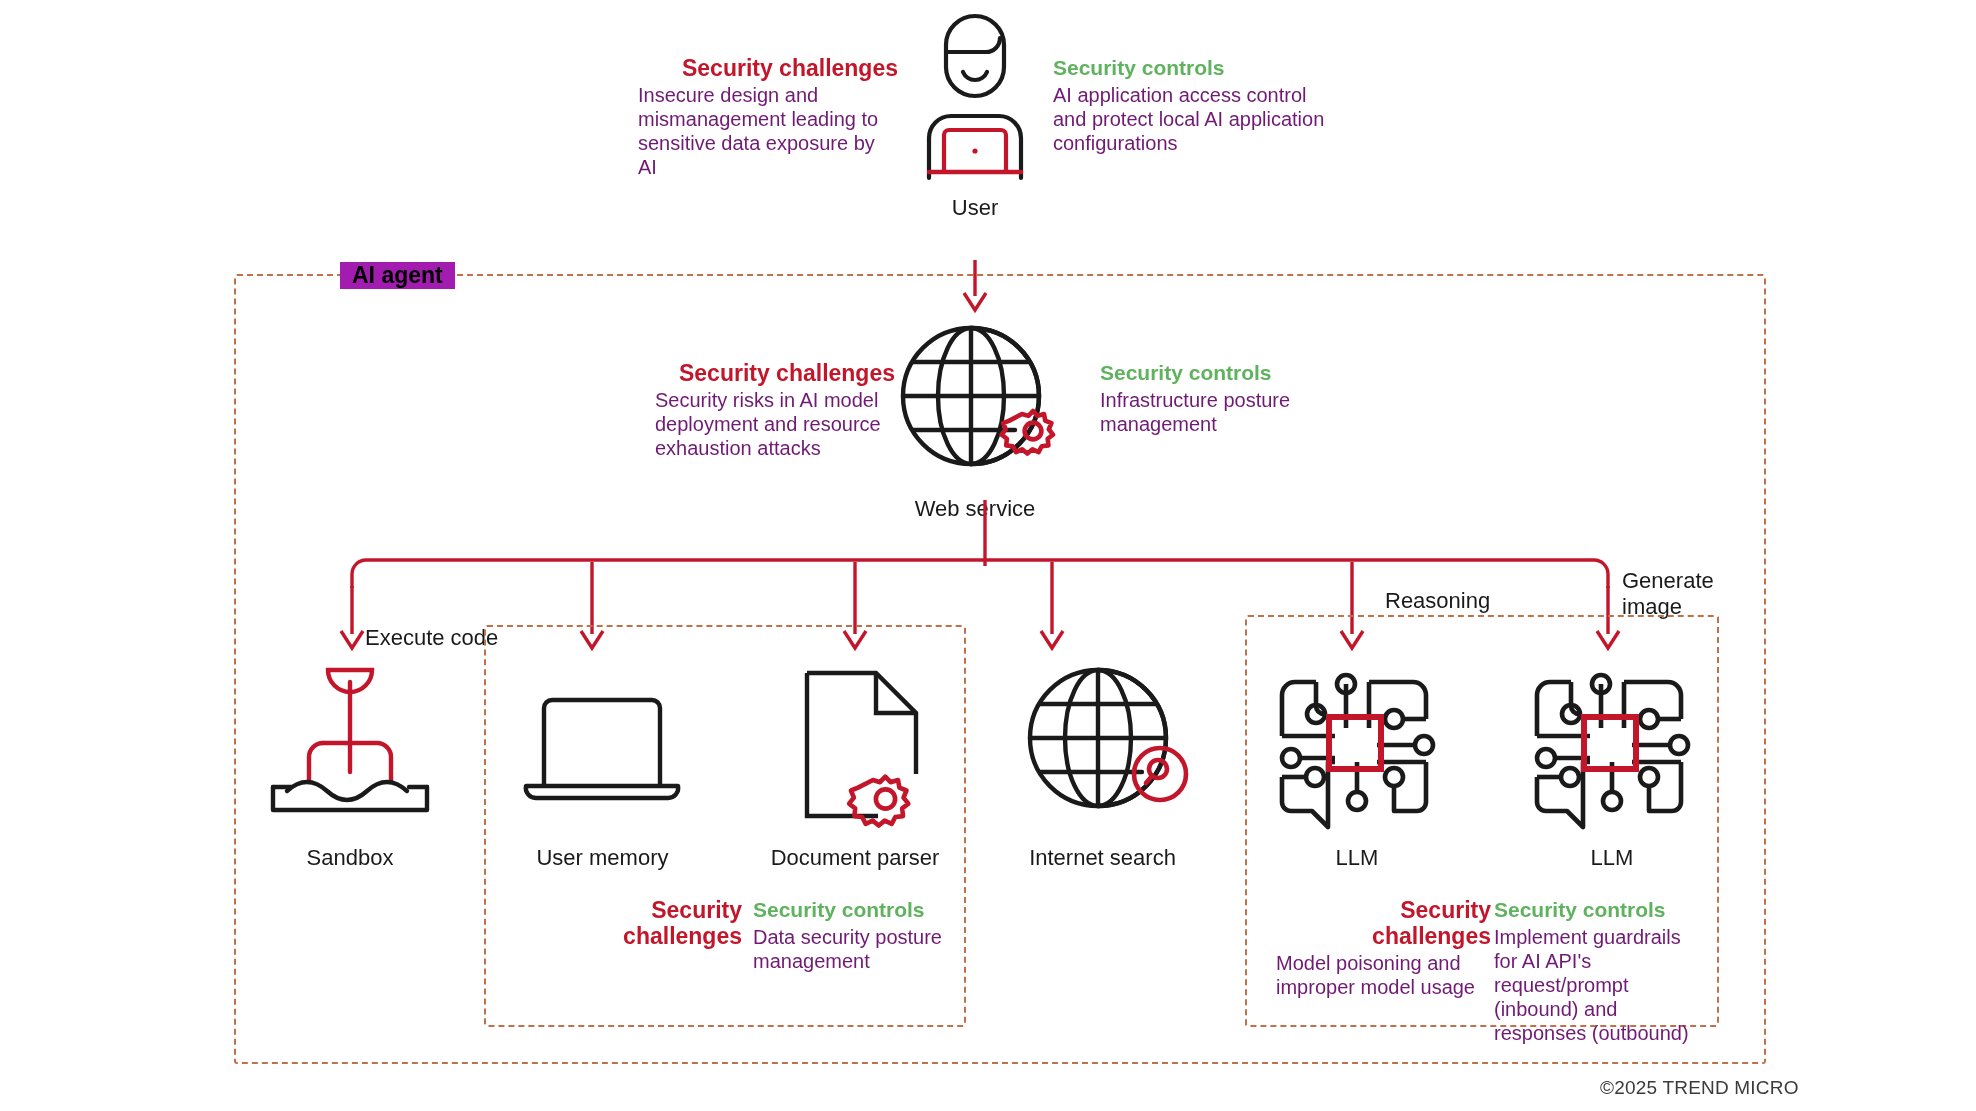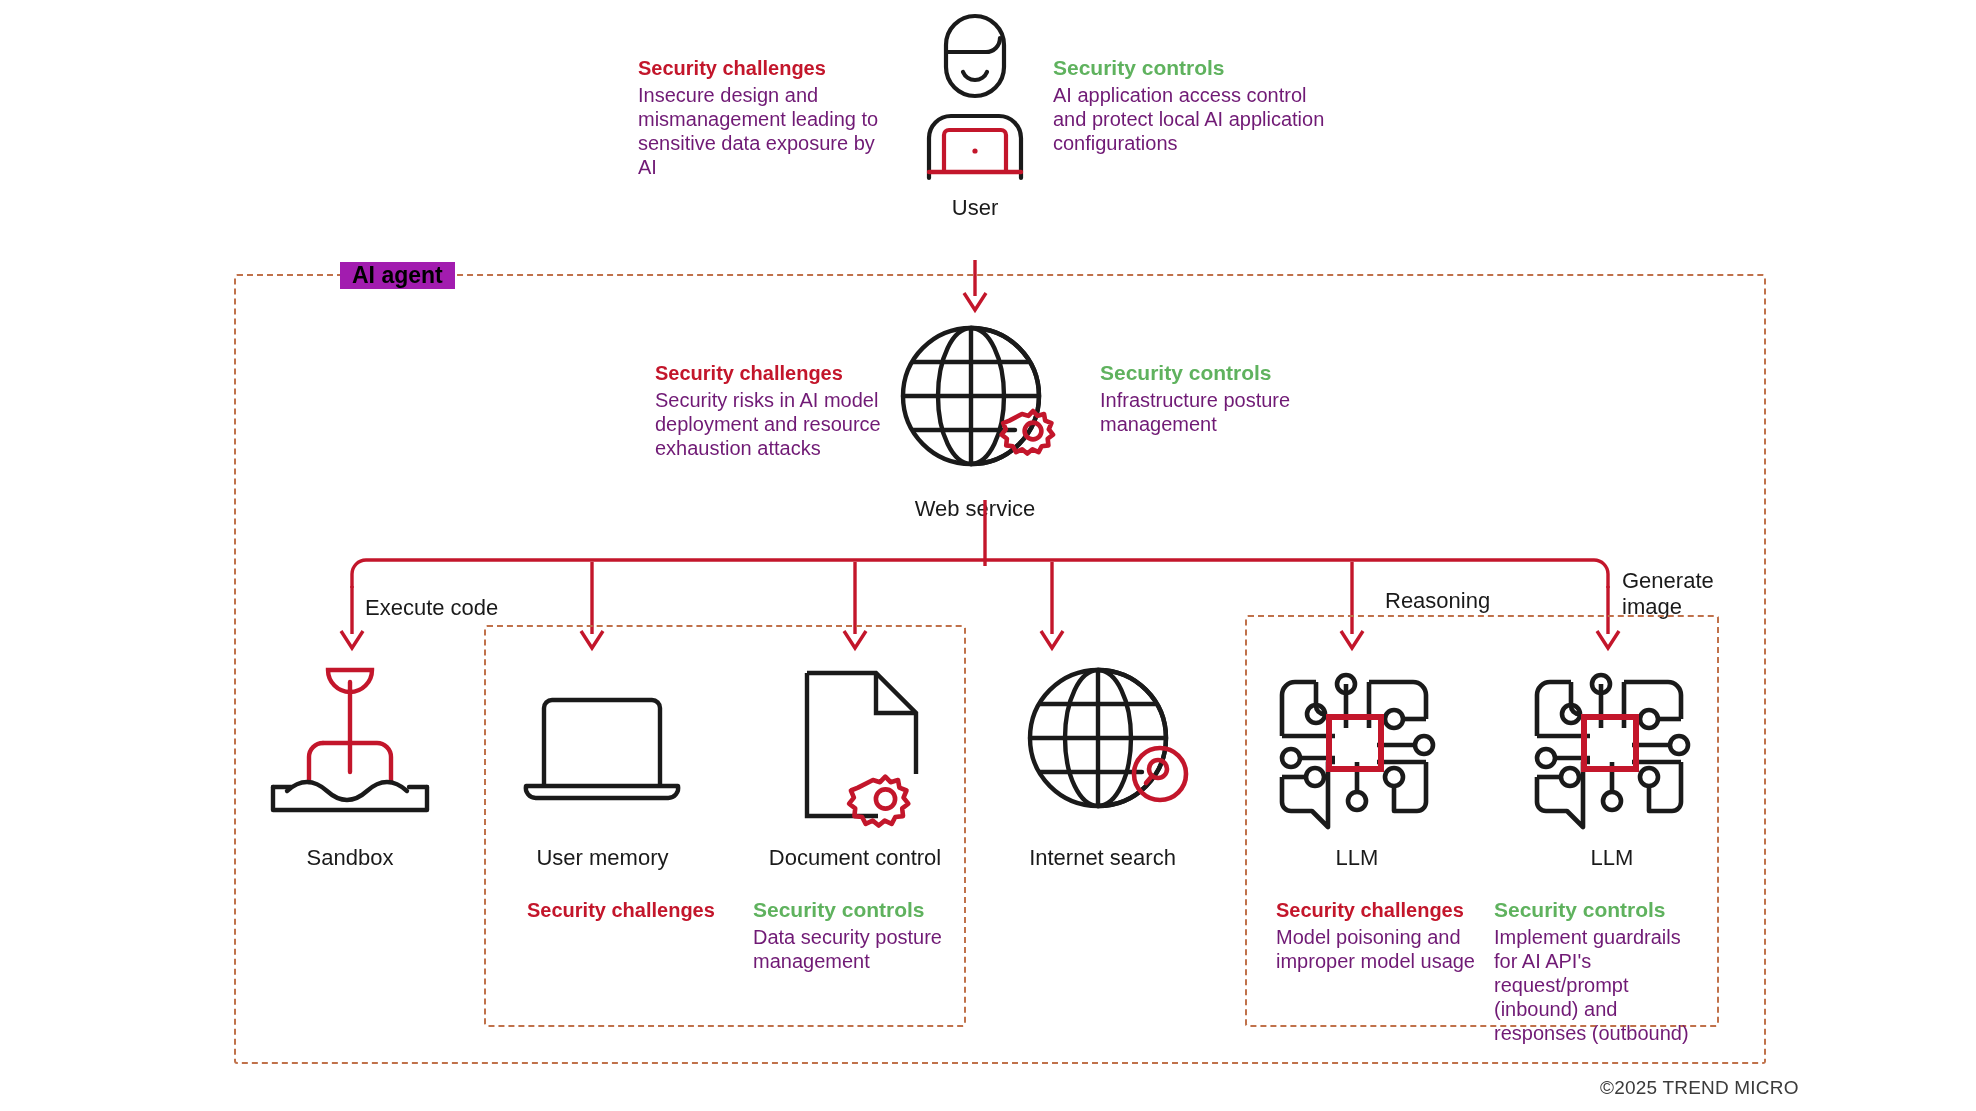--- a/index.html
+++ b/index.html
@@ -1,19 +1,19 @@
 <!DOCTYPE html>
 <html><head>
 <meta charset="utf-8">
 <style>
   html,body{margin:0;padding:0;background:#ffffff;}
   body{width:1976px;height:1111px;position:relative;overflow:hidden;
        font-family:"Liberation Sans","DejaVu Sans",sans-serif;color:#1a1a1a;}
   .abs{position:absolute;}
-  .hdr-red{color:#C3162B;font-weight:bold;font-size:20px;line-height:26px;margin:0 0 2px 0;}
+  .hdr-red{color:#C3162B;font-weight:bold;font-size:23px;line-height:26px;margin:0 0 2px 0;text-align:right;}
   .hdr-green{color:#5FB25E;font-weight:bold;font-size:21px;line-height:26px;margin:0 0 2px 0;}
   .body-txt{color:#701a75;font-size:20px;line-height:24px;}
   .node-label{font-size:22px;color:#1a1a1a;text-align:center;white-space:nowrap;}
   .branch-label{font-size:22px;color:#1a1a1a;line-height:26px;}
   .agent-title{font-size:23px;font-weight:bold;color:#000;background:#a21caf;padding:0 12px;}
   .copyright{font-size:19px;color:#3b3b3b;letter-spacing:.2px;}
   .dash-box{border:2px dashed #C0714A;border-radius:3px;}
   svg{display:block;overflow:visible;}
 </style>
 </head>
@@ -103,21 +103,21 @@
       <path d="M11 131 L22 148 L33 131"></path>
       <path d="M251 131 L262 148 L273 131"></path>
       <path d="M514 131 L525 148 L536 131"></path>
       <path d="M711 131 L722 148 L733 131"></path>
       <path d="M1011 131 L1022 148 L1033 131"></path>
       <path d="M1267 131 L1278 148 L1289 131"></path>
     </g>
   </svg>
 </div>
 
-<div class="abs branch-label" style="left:365px;top:595px;text-align:center;">Execute code</div>
+<div class="abs branch-label" style="left:365px;top:625px;text-align:center;">Execute code</div>
 <div class="abs branch-label" style="left:1385px;top:588px;">Reasoning</div>
 <div class="abs branch-label" style="left:1622px;top:568px;width:95px;">Generate image</div>
 
 <div class="abs dash-box" style="left:484px;top:625px;width:478px;height:398px;"></div>
 <div class="abs dash-box" style="left:1245px;top:615px;width:470px;height:408px;"></div>
 
 <div class="abs" style="left:265px;top:660px;">
   <svg width="170" height="160" viewBox="0 0 170 160">
     <g fill="none" stroke="#C3162B" stroke-width="4.4" stroke-linecap="round">
       <path d="M63 10 h44 a22 22 0 0 1 -44 0 z"></path>
@@ -151,21 +151,21 @@
       <path d="M9 9 H78 L118 49 V110"></path>
       <path d="M9 9 V152 H80"></path>
       <path d="M78 9 V49 H118"></path>
     </g>
     <g fill="none" stroke="#C3162B" stroke-width="4.6">
       <path d="M75 116 l7 2.2 5.3 -5.6 5.3 5.6 7.4 -2.2 1.4 7.6 7.1 2.9 -3 7.1 4.8 6.1 -6.1 4.7 0.8 7.7 -7.7 0.9 -3.6 6.8 -7 -3.2 -6 4.9 -6 -4.9 -7 3.2 -3.6 -6.8 -7.7 -0.9 0.8 -7.7 -6.1 -4.7 4.8 -6.1 -3 -7.1 7.1 -2.9 z" stroke-linejoin="round"></path>
       <circle cx="87.5" cy="135" r="9.6"></circle>
     </g>
   </svg>
 </div>
-<div class="abs node-label" style="left:690px;top:845px;width:330px;">Document control</div>
+<div class="abs node-label" style="left:690px;top:845px;width:330px;">Document parser</div>
 
 <div class="abs" style="left:1020px;top:660px;">
   <svg width="165" height="165" viewBox="0 0 165 165">
     <g fill="none" stroke="#1a1a1a" stroke-width="4.4" stroke-linecap="round">
       <circle cx="78" cy="78" r="68"></circle>
       <ellipse cx="78" cy="78" rx="33" ry="68"></ellipse>
       <path d="M78 10 a68 68 0 0 1 0 136"></path>
       <line x1="78" y1="10" x2="78" y2="146"></line>
       <line x1="20" y1="44" x2="136" y2="44"></line>
       <line x1="10" y1="78" x2="146" y2="78"></line>

